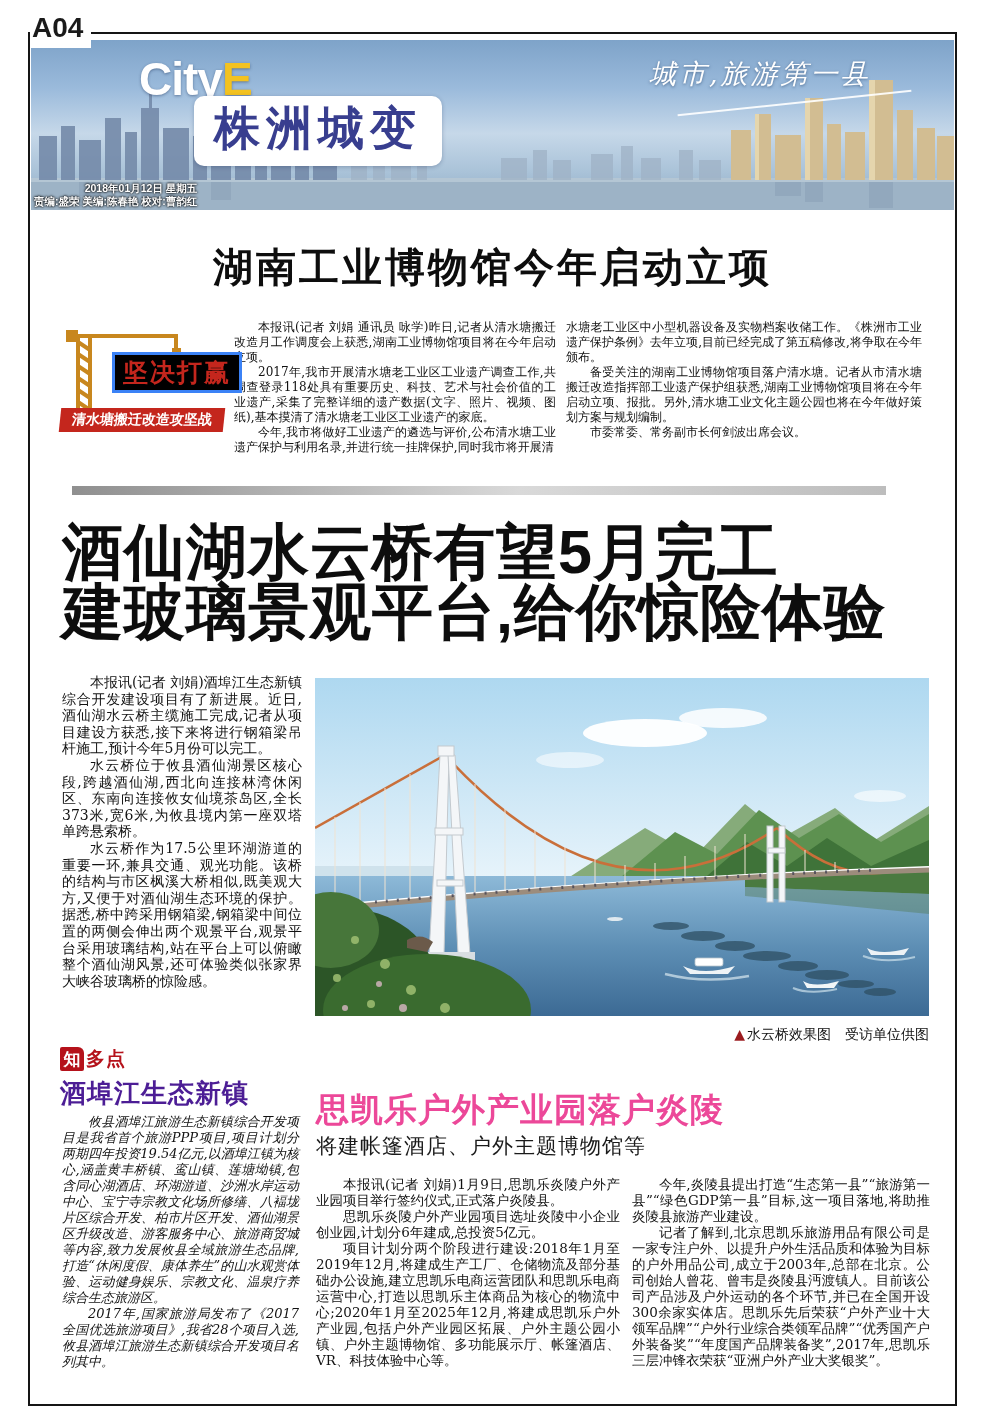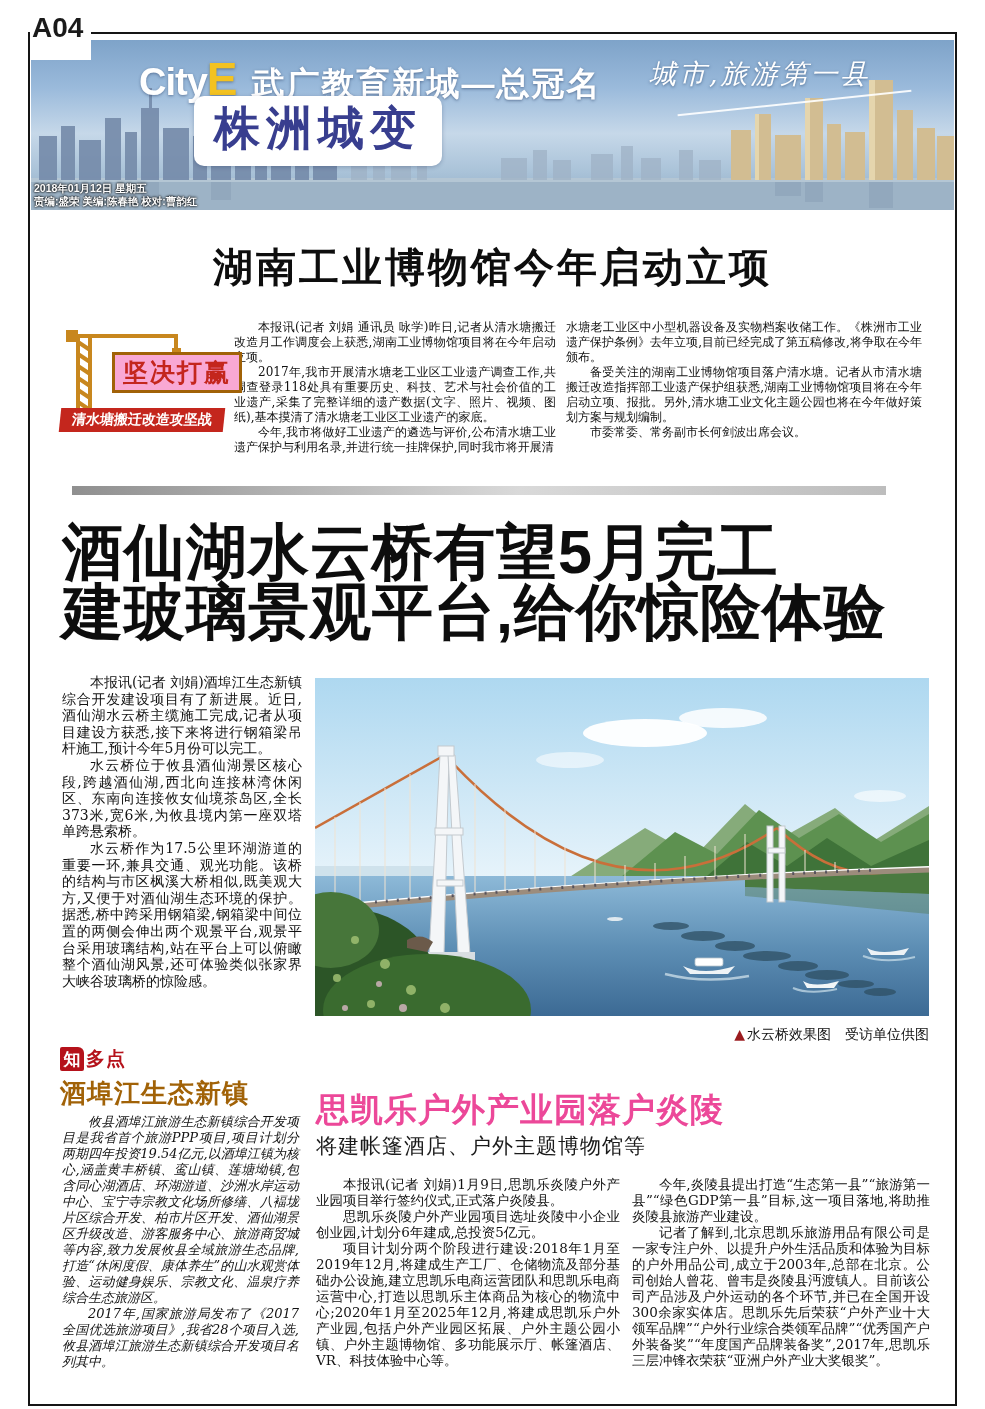--- a/index.html
+++ b/index.html
@@ -1,51 +1,51 @@
 <!DOCTYPE html>
 <html><head>
 <meta charset="utf-8">
 <style>
   html,body{margin:0;padding:0;background:#e9e9e9;}
   .page{position:relative;width:985px;height:1409px;background:#fff;margin:0 auto;overflow:hidden;
         font-family:"DejaVu Serif","Liberation Serif",serif;color:#111;}
   .frame{position:absolute;left:28px;top:32px;width:925px;height:1370px;border:2px solid #151515;}
-  .a04{position:absolute;left:30px;top:12px;z-index:5;background:#fff;padding:0 8px 16px 2px;
+  .a04{position:absolute;left:30px;top:12px;z-index:5;background:#fff;padding:0 8px 4px 2px;
        font-family:"Liberation Sans",sans-serif;font-weight:bold;font-size:28px;color:#1a1a1a;}
 
   
   .banner{position:absolute;left:31px;top:40px;width:923px;height:170px;overflow:hidden;
           background:linear-gradient(180deg,#7ea3c9 0%,#9abadb 28%,#c6d8e9 55%,#a9c2d8 78%,#8aa7c2 100%);}
   .banner svg{position:absolute;left:0;top:0;}
   .logo-line{position:absolute;left:108px;top:12px;display:flex;align-items:baseline;z-index:2;
              font-family:"Liberation Sans",sans-serif;}
-  .logo-city{font-size:38px;font-weight:800;color:#fff;letter-spacing:-1px;text-shadow:0 1px 3px rgba(20,40,80,.45);}
+  .logo-city{font-size:46px;font-weight:800;color:#fff;letter-spacing:-1px;text-shadow:0 1px 3px rgba(20,40,80,.45);}
   .logo-e{font-size:46px;font-weight:800;color:#f3c220;text-shadow:0 1px 3px rgba(20,40,80,.45);}
   .sponsor{font-size:33px;font-weight:800;color:#fff;margin-left:14px;letter-spacing:2px;
            text-shadow:0 1px 3px rgba(20,40,80,.5);}
   .title-box{position:absolute;left:163px;top:56px;z-index:2;background:#fff;border-radius:10px;
              padding:2px 20px 6px;box-shadow:0 1px 4px rgba(30,50,90,.3);}
   .title-box span{font-family:"Liberation Sans",sans-serif;font-size:46px;font-weight:900;
                   color:#383e8f;letter-spacing:6px;}
   .slogan{position:absolute;left:618px;top:16px;z-index:2;color:#fff;font-style:italic;
           font-size:27px;letter-spacing:3px;text-shadow:0 1px 3px rgba(20,50,90,.55);}
   .slogan-line{width:235px;height:2px;background:#fff;opacity:.9;transform:rotate(-6deg);
                margin:10px 0 0 28px;}
   .credits{position:absolute;left:3px;bottom:2px;z-index:2;font-family:"Liberation Sans",sans-serif;
            font-size:10.5px;font-weight:bold;color:#fff;line-height:13px;
-           text-shadow:0 0 3px #000,0 0 2px #000;}
+           text-shadow:0 0 3px #000,0 0 2px #000;text-align:right;}
 
   
   .h1-museum{position:absolute;left:0;top:240px;width:100%;text-align:center;
              font-family:"Liberation Sans",sans-serif;font-weight:900;font-size:40px;
              letter-spacing:3px;color:#0d0d0d;}
   .a1-row{position:absolute;left:60px;top:320px;width:862px;display:flex;}
   .badge{position:relative;width:166px;height:114px;flex:none;margin-right:8px;}
   .badge svg{position:absolute;left:0;top:0;}
-  .badge-box{position:absolute;left:52px;top:32px;border:3px solid #a16207;background:#f9a8d4;
+  .badge-box{position:absolute;left:52px;top:32px;border:3px solid #3b82f6;background:#000000;
              padding:1px 8px;font-family:"Liberation Sans",sans-serif;font-weight:900;
              font-size:25px;color:#c4261d;letter-spacing:2px;white-space:nowrap;}
   .badge-ribbon{position:absolute;left:0;bottom:2px;width:158px;background:#c4261d;color:#fff;
                 font-family:"Liberation Sans",sans-serif;font-weight:bold;font-size:14px;
                 text-align:center;padding:3px 3px;transform:skewX(-6deg);white-space:nowrap;}
   .a1-col1{width:322px;margin-right:10px;}
   .a1-col2{width:356px;}
   .body-text p{margin:0;text-align:justify;text-indent:2em;}
   .a1-row p{font-size:12px;line-height:15px;}
   p.cont{text-indent:0;}
@@ -62,21 +62,21 @@
   .caption{position:absolute;left:315px;top:1026px;width:614px;text-align:right;font-size:14px;}
   .caption .tri{color:#9b1b1f;margin-right:2px;}
 
   
   .kb-tag{position:absolute;left:60px;top:1046px;display:flex;align-items:center;
           font-family:"Liberation Sans",sans-serif;}
   .kb-sq{width:24px;height:24px;background:#b5121b;color:#fff;font-weight:bold;font-size:17px;
          display:flex;align-items:center;justify-content:center;border-radius:2px 6px 2px 2px;}
   .kb-rest{color:#b5121b;font-weight:bold;font-size:19px;margin-left:2px;letter-spacing:1px;}
   .kb-heading{position:absolute;left:60px;top:1076px;font-family:Liberation Mono, monospace;
-              font-weight:900;font-size:26px;color:#a16207;letter-spacing:1px;}
+              font-weight:900;font-size:26px;color:#4c1d95;letter-spacing:1px;}
   .kb-body{position:absolute;left:62px;top:1114px;width:237px;}
   .kb-body p{font-size:13px;line-height:16px;font-style:italic;}
 
   
   .h3-outdoor{position:absolute;left:316px;top:1088px;font-family:"Liberation Sans",sans-serif;
               font-weight:900;font-size:33px;color:#ec4899;letter-spacing:1px;}
   .h3-sub{position:absolute;left:316px;top:1132px;font-family:"Liberation Sans",sans-serif;
           font-size:21px;color:#1a1a1a;letter-spacing:1px;text-align:center;}
   .a3-row{position:absolute;left:316px;top:1176px;width:614px;display:flex;}
   .a3-col1{width:304px;margin-right:12px;}
@@ -153,21 +153,20 @@
           <rect x="180" y="142" width="20" height="18"></rect>
         <rect x="838" y="142" width="24" height="26"></rect>
           <rect x="774" y="142" width="18" height="20"></rect>
         <rect x="48" y="142" width="22" height="14"></rect>
           <rect x="744" y="142" width="26" height="14"></rect>
       </g>
     </svg>
     <div class="logo-line">
       <span class="logo-city">City</span>
         <span class="logo-e">E</span>
-      <span class="sponsor">武广教育新城—总冠名</span>
     </div>
     <div class="title-box">
       <span>株洲城变</span>
     </div>
     <div class="slogan">
       <span>城市,旅游第一县</span>
       <div class="slogan-line"></div>
     </div>
     <div class="credits">
       <div>2018年01月12日 星期五</div>

